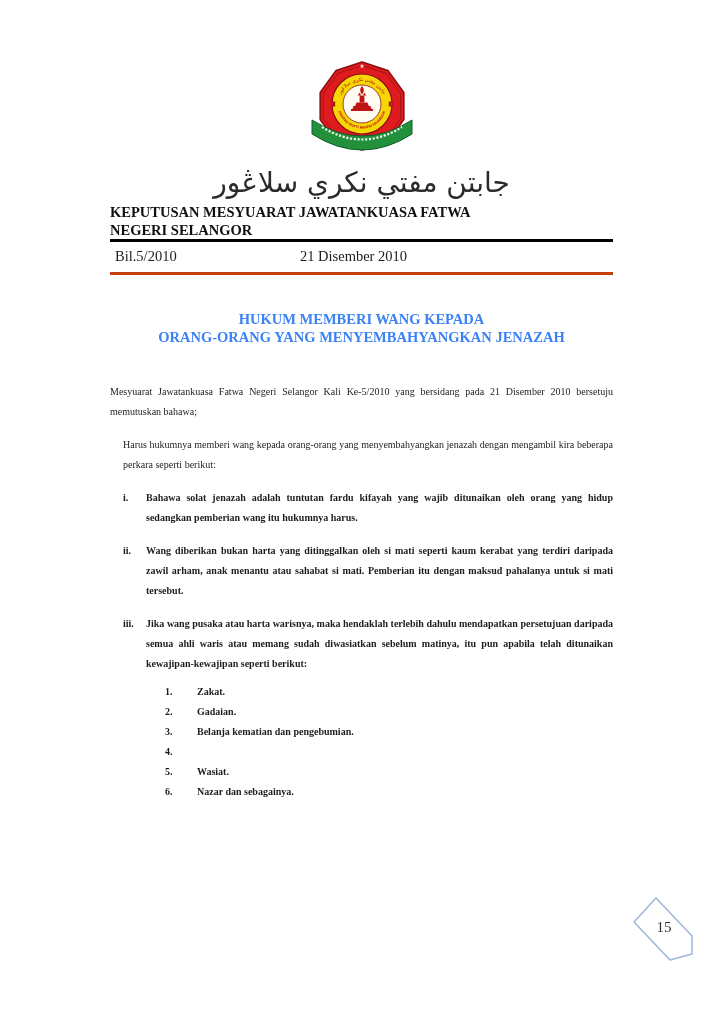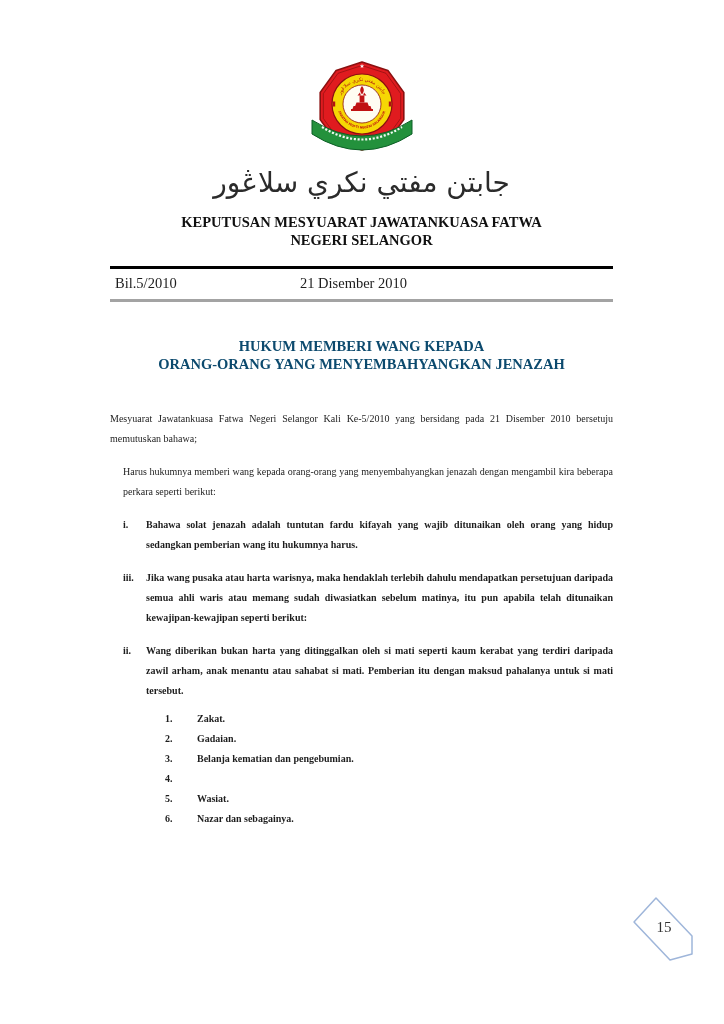--- a/index.html
+++ b/index.html
@@ -20,47 +20,46 @@
     text-align:center;
     direction:rtl;
     font-family:"DejaVu Sans",sans-serif;
     font-size:28px;
     line-height:38px;
     color:#2b2b2b;
     letter-spacing:1px;
   }
 
   .org-title {
-    margin-top:12px;
-    text-align:center;
+    margin-top:2px;
+    text-align:left;
     font-weight:bold;
     font-size:14.5px;
     line-height:17.5px;
     color:#101010;
   }
 
   .meta-table {
-    margin-top:17px;
     border-top:3px solid #000;
-    border-bottom:3px solid #a3a3a3;
+    border-bottom:3px solid #c2410c;
     position:relative;
     padding:5px 0 6px 0;
     font-size:14.5px;
     line-height:19px;
   }
   .meta-no { padding-left:5px; }
   .meta-date { position:absolute; left:0; right:16px; top:5px; text-align:center; }
 
   .fatwa-title {
     margin-top:36px;
     text-align:center;
     font-weight:bold;
     font-size:14.5px;
     line-height:17.5px;
-    color:#0c4a6e;
+    color:#3b82f6;
   }
 
   .body-text { font-size:10px; line-height:20px; }
 
   .intro { margin-top:36px; text-align:justify; }
 
   .ruling {
     margin-top:13px;
     margin-left:13px;
     font-weight:normal;
@@ -148,26 +147,26 @@
 
     <p class="intro body-text">Mesyuarat Jawatankuasa Fatwa Negeri Selangor Kali Ke-5/2010 yang bersidang pada 21 Disember 2010 bersetuju memutuskan bahawa;</p>
 
     <p class="ruling body-text">Harus hukumnya memberi wang kepada orang-orang yang menyembahyangkan jenazah dengan mengambil kira beberapa perkara seperti berikut:</p>
 
     <div class="cond body-text">
       <span class="cond-marker">i.</span>
       <span class="cond-text">Bahawa solat jenazah adalah tuntutan fardu kifayah yang wajib ditunaikan oleh orang yang hidup sedangkan pemberian wang itu hukumnya harus.</span>
     </div>
     <div class="cond body-text">
+      <span class="cond-marker">ii.</span>
+      <span class="cond-text">Wang diberikan bukan harta yang ditinggalkan oleh si mati seperti kaum kerabat yang terdiri daripada zawil arham, anak menantu atau sahabat si mati. Pemberian itu dengan maksud pahalanya untuk si mati tersebut.</span>
+    </div>
+    <div class="cond body-text">
       <span class="cond-marker">iii.</span>
       <span class="cond-text">Jika wang pusaka atau harta warisnya, maka hendaklah terlebih dahulu mendapatkan persetujuan daripada semua ahli waris atau memang sudah diwasiatkan sebelum matinya, itu pun apabila telah ditunaikan kewajipan-kewajipan seperti berikut:</span>
-    </div>
-    <div class="cond body-text">
-      <span class="cond-marker">ii.</span>
-      <span class="cond-text">Wang diberikan bukan harta yang ditinggalkan oleh si mati seperti kaum kerabat yang terdiri daripada zawil arham, anak menantu atau sahabat si mati. Pemberian itu dengan maksud pahalanya untuk si mati tersebut.</span>
     </div>
 
     <div class="obligations body-text">
       <div class="obl">
         <span class="obl-marker">1.</span>
         <span>Zakat.</span>
       </div>
       <div class="obl">
         <span class="obl-marker">2.</span>
         <span>Gadaian.</span>

